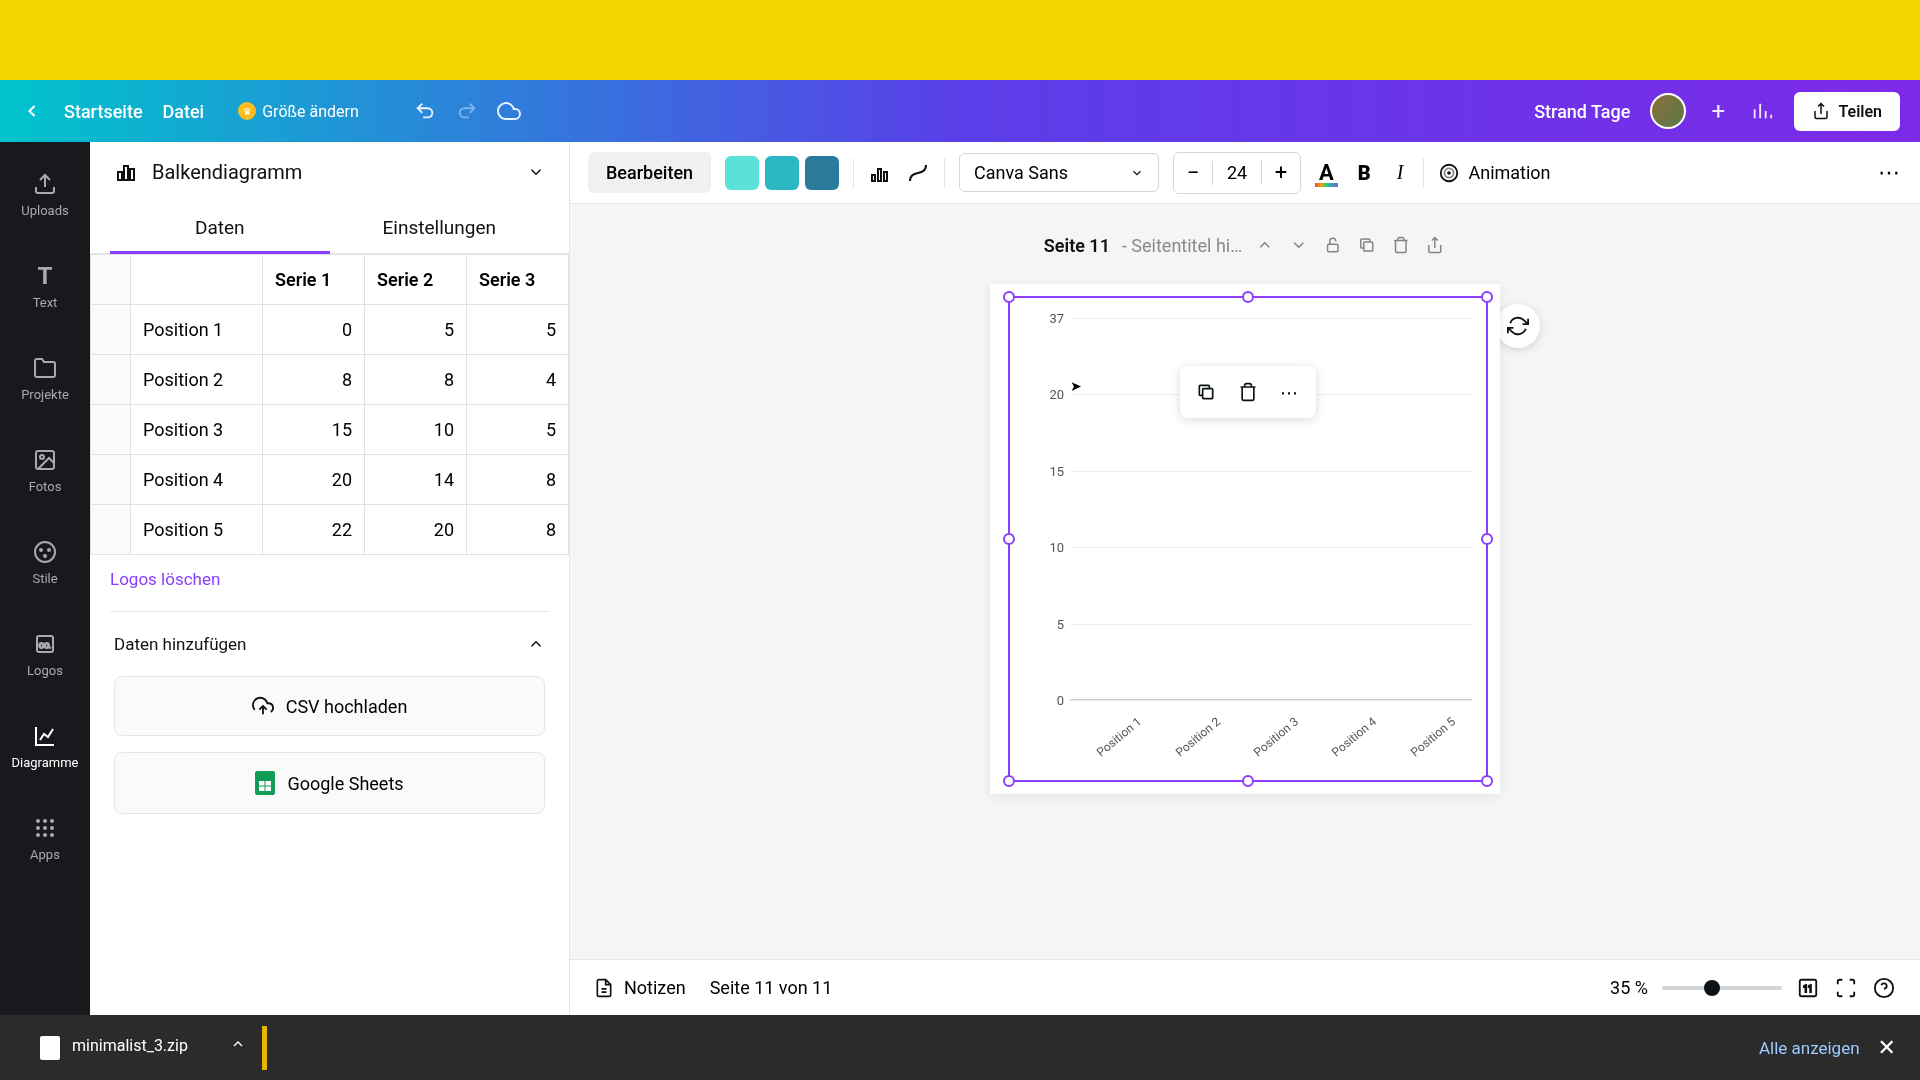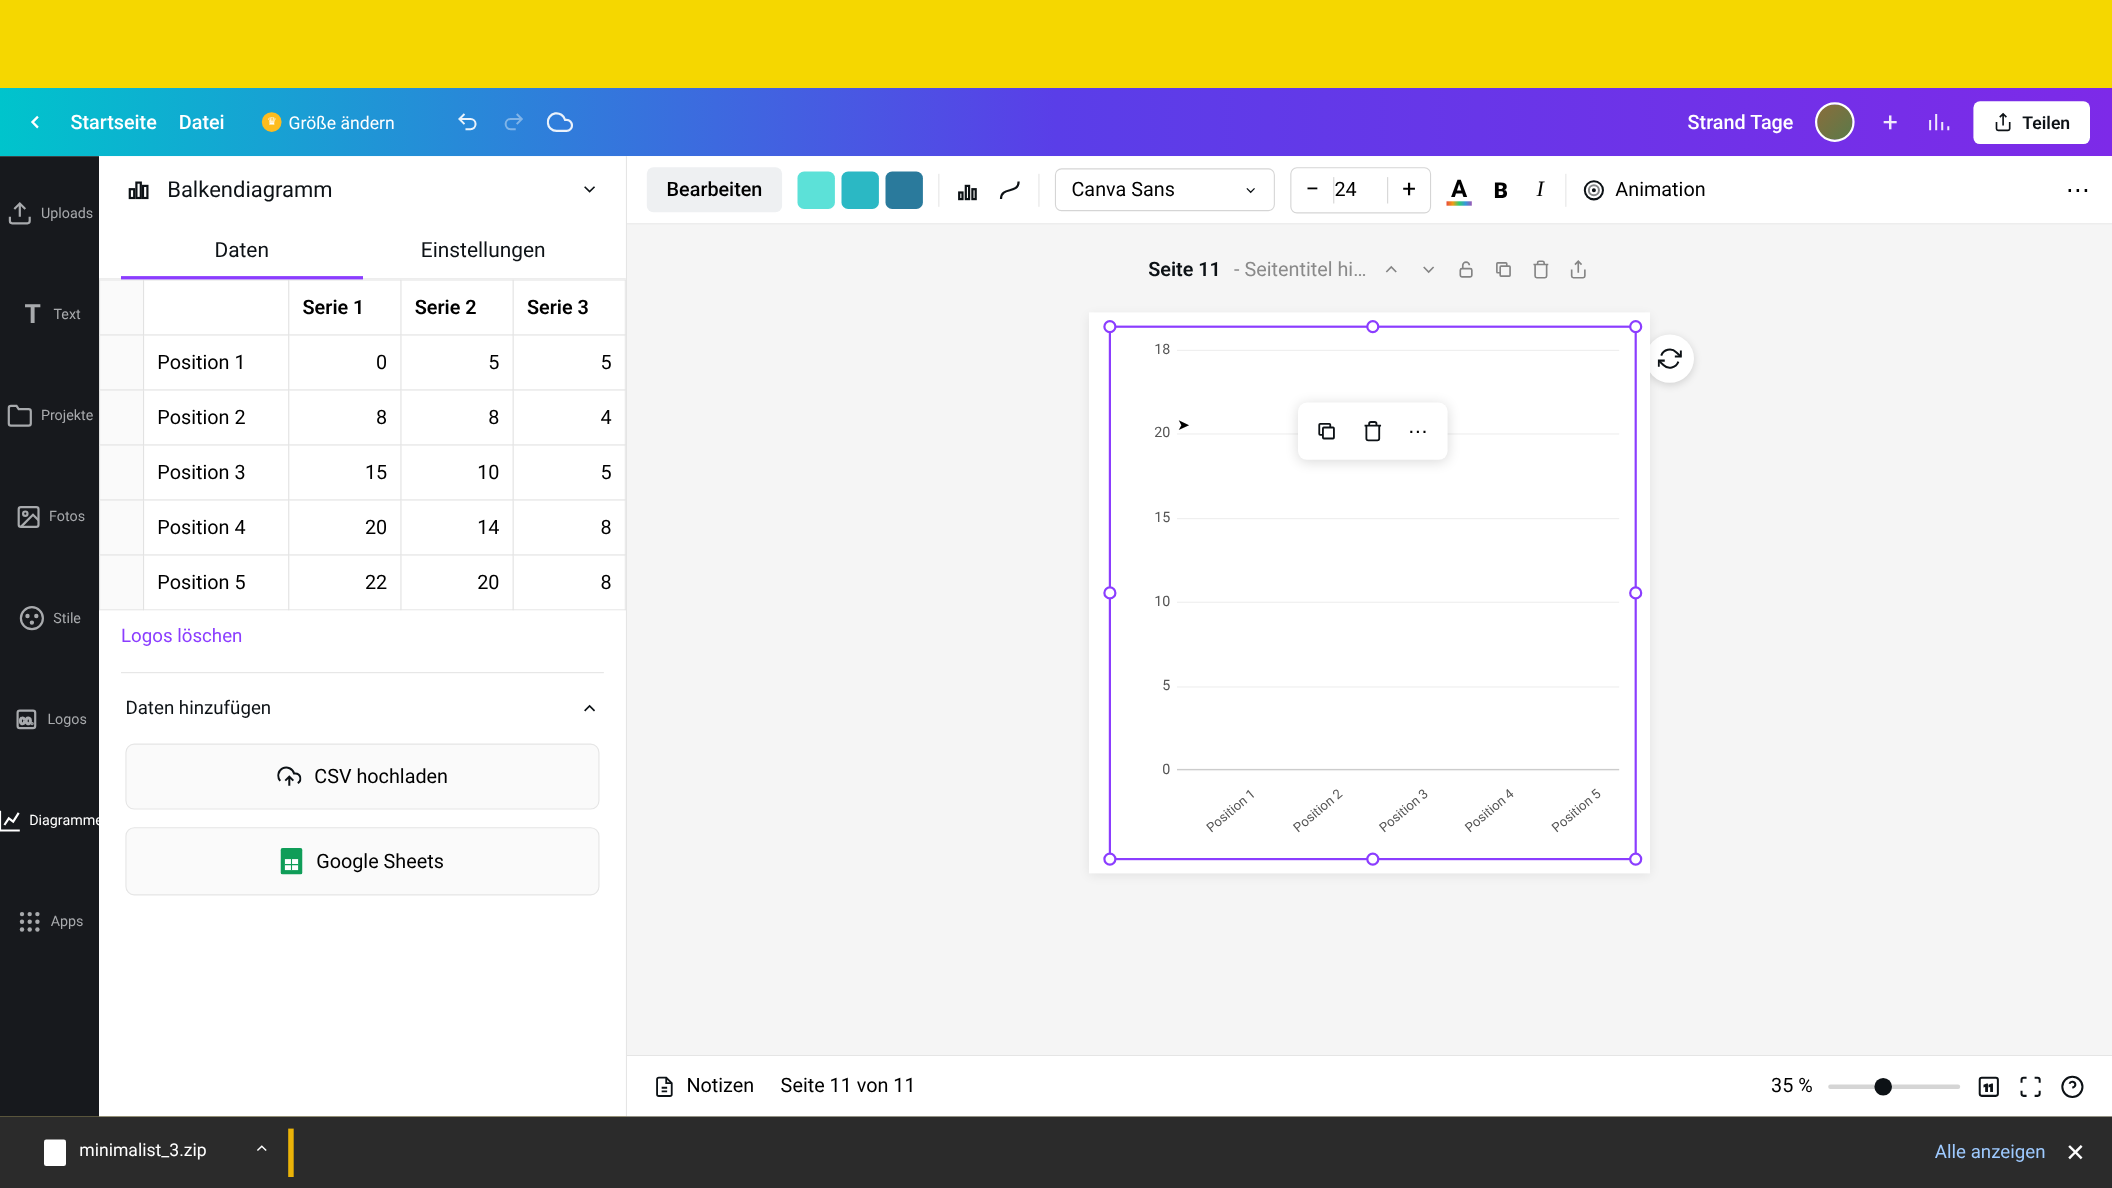--- a/index.html
+++ b/index.html
@@ -11,21 +11,21 @@
 .resize-pill{display:flex;align-items:center;gap:6px;padding:6px 14px;border-radius:6px;cursor:pointer}
 .crown{width:18px;height:18px;background:#fdbc1f;border-radius:50%;display:flex;align-items:center;justify-content:center;font-size:10px}
 .undo-redo{display:flex;gap:18px;margin-left:20px}
 .icon-btn{width:24px;height:24px;cursor:pointer;display:flex;align-items:center;justify-content:center;opacity:.9}
 .nav-right{margin-left:auto;display:flex;align-items:center;gap:20px}
 .project-name{font-size:18px;color:#fff;font-weight:500}
 .avatar{width:36px;height:36px;border-radius:50%;background:linear-gradient(135deg,#8a6d3b,#5a7a4a);border:2px solid #fff}
 .share-btn{background:#fff;color:#0d1216;padding:10px 18px;border-radius:6px;display:flex;align-items:center;gap:8px;font-weight:600;font-size:16px;cursor:pointer}
 .workspace{display:flex;height:calc(100% - 62px)}
 .rail{width:90px;background:#17191d;display:flex;flex-direction:column;padding-top:6px}
-.rail-item{display:flex;align-items:center;justify-content:center;height:92px;color:#a8aaad;font-size:13px;cursor:pointer;gap:6px}
+.rail-item{display:flex;flex-direction:column;align-items:center;justify-content:center;height:92px;color:#a8aaad;font-size:13px;cursor:pointer;gap:6px}
 .rail-item.active{color:#fff}
 .rail-icon{width:26px;height:26px;display:flex;align-items:center;justify-content:center}
 .side-panel{width:480px;background:#fff;border-right:1px solid #e5e5e5;display:flex;flex-direction:column;overflow:hidden}
 .chart-type-selector{display:flex;align-items:center;gap:14px;padding:18px 24px;cursor:pointer}
 .chart-type-selector .label{font-size:20px;color:#0d1216;flex:1}
 .chevron{margin-left:auto}
 .tabs{display:flex;padding:0 20px;border-bottom:1px solid #e5e5e5}
 .tab{flex:1;text-align:center;padding:14px 0;font-size:19px;color:#0d1216;cursor:pointer;position:relative}
 .tab.active::after{content:"";position:absolute;bottom:-1px;left:0;right:0;height:3px;background:#8b3dff}
 .data-table{overflow:auto}
@@ -40,21 +40,21 @@
 .data-source-btn{margin:8px 24px;padding:18px;border:1px solid #e5e5e5;border-radius:8px;display:flex;align-items:center;justify-content:center;gap:12px;font-size:18px;cursor:pointer;background:#fafafa}
 .canvas-area{flex:1;display:flex;flex-direction:column;background:#f5f5f5;position:relative}
 .toolbar{height:62px;background:#fff;border-bottom:1px solid #e5e5e5;display:flex;align-items:center;padding:0 18px;gap:14px}
 .edit-btn{background:#eef0f2;padding:10px 18px;border-radius:6px;font-size:18px;font-weight:500;cursor:pointer}
 .color-swatches{display:flex;gap:6px}
 .swatch{width:34px;height:34px;border-radius:6px;cursor:pointer}
 .toolbar-sep{width:1px;height:30px;background:#e5e5e5}
 .font-select{display:flex;align-items:center;gap:40px;border:1px solid #d5d5d5;border-radius:6px;padding:8px 14px;font-size:18px;cursor:pointer;min-width:200px;justify-content:space-between}
 .size-ctrl{display:flex;align-items:center;border:1px solid #d5d5d5;border-radius:6px;overflow:hidden}
 .size-btn{width:38px;height:40px;display:flex;align-items:center;justify-content:center;font-size:22px;cursor:pointer}
-.size-input{width:50px;font-size:18px;border:none;outline:none;border-left:1px solid #d5d5d5;border-right:1px solid #d5d5d5;height:24px}
+.size-input{width:50px;text-align:center;font-size:18px;border:none;outline:none;border-left:1px solid #d5d5d5;border-right:1px solid #d5d5d5;height:24px}
 .text-color{font-size:22px;font-weight:700;position:relative;cursor:pointer;padding:0 4px}
 .text-color::after{content:"";position:absolute;bottom:-2px;left:0;right:0;height:4px;background:linear-gradient(90deg,#e74c3c,#f39c12,#2ecc71,#3498db,#9b59b6)}
 .bold-btn{font-weight:900;font-size:20px;cursor:pointer;padding:0 6px}
 .italic-btn{font-style:italic;font-size:20px;cursor:pointer;padding:0 6px;font-family:serif}
 .anim-btn{display:flex;align-items:flex-start;gap:8px;font-size:18px;cursor:pointer}
 .more-btn{font-size:22px;letter-spacing:2px;cursor:pointer}
 .canvas-scroll{flex:1;position:relative;overflow:hidden}
 .page-header{position:absolute;top:30px;left:50%;transform:translateX(-50%);display:flex;align-items:center;gap:12px;font-size:18px;color:#0d1216}
 .page-header .subtitle{color:#8a8a8a}
 .page-header .tool-icon{width:22px;height:22px;cursor:pointer;opacity:.7;display:flex;align-items:center;justify-content:center}
@@ -441,21 +441,21 @@
 
             <div class="cursor-arrow">➤</div>
 
             <div class="chart-plot">
               <div class="y-axis" id="y-axis">
                   <div class="y-tick" style="top: 100%;">0</div>
                   <div class="y-tick" style="top: 80%;">5</div>
                   <div class="y-tick" style="top: 60%;">10</div>
                   <div class="y-tick" style="top: 40%;">15</div>
                   <div class="y-tick" style="top: 20%;">20</div>
-                  <div class="y-tick" style="top: 0%;">18</div>
+                  <div class="y-tick" style="top: 0%;">37</div>
                 </div>
               <div class="x-axis-line"></div>
               <div class="bars-area" id="bars-area">
                   <div class="bar-group">
                     <div class="bar" style="height: 0%; background: rgb(92, 225, 216);"></div>
                     <div class="bar" style="height: 20%; background: rgb(43, 184, 196);"></div>
                     <div class="bar" style="height: 20%; background: rgb(42, 122, 156);"></div>
                     <div class="x-label">Position 1</div>
                   </div>
                   <div class="bar-group">

